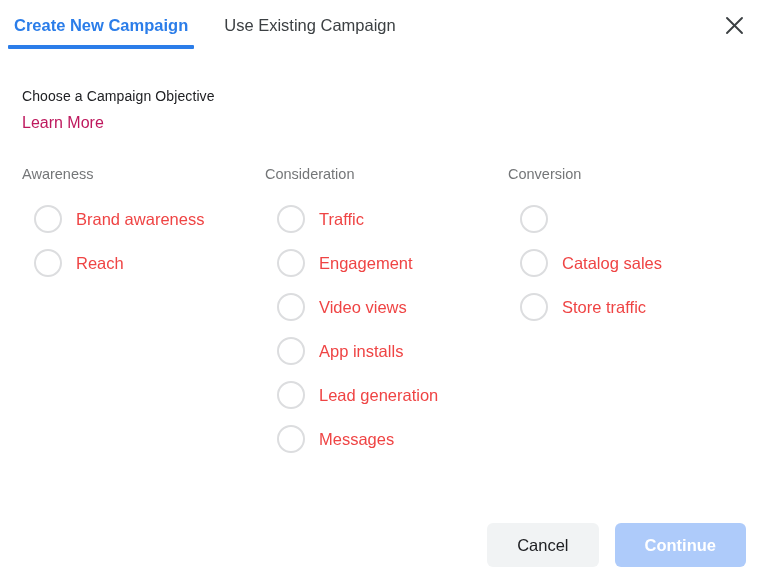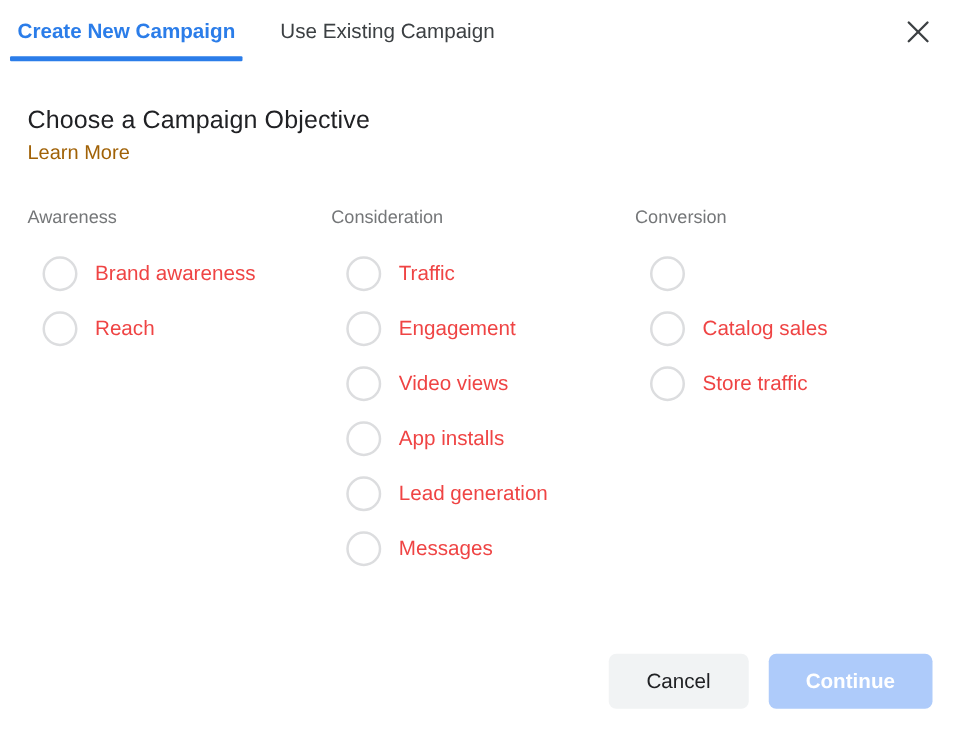--- a/index.html
+++ b/index.html
@@ -77,33 +77,33 @@
   }
   .close-btn svg { display: block; }
 
   
   .heading-wrap {
     position: absolute;
     left: 22px;
     top: 82px;
   }
   .page-title {
-    font-size: 20px;
+    font-size: 14px;
     line-height: 28px;
     font-weight: normal;
     color: #202124;
     margin: 0;
     letter-spacing: 0.1px;
   }
   .learn-more {
     display: inline-block;
     margin-top: 3px;
     font-size: 16px;
     line-height: 20px;
-    color: #a16207;
+    color: #be185d;
     text-decoration: none;
     cursor: pointer;
   }
 
   
   .columns {
     position: absolute;
     top: 165px;
     left: 22px;
     width: 724px;

